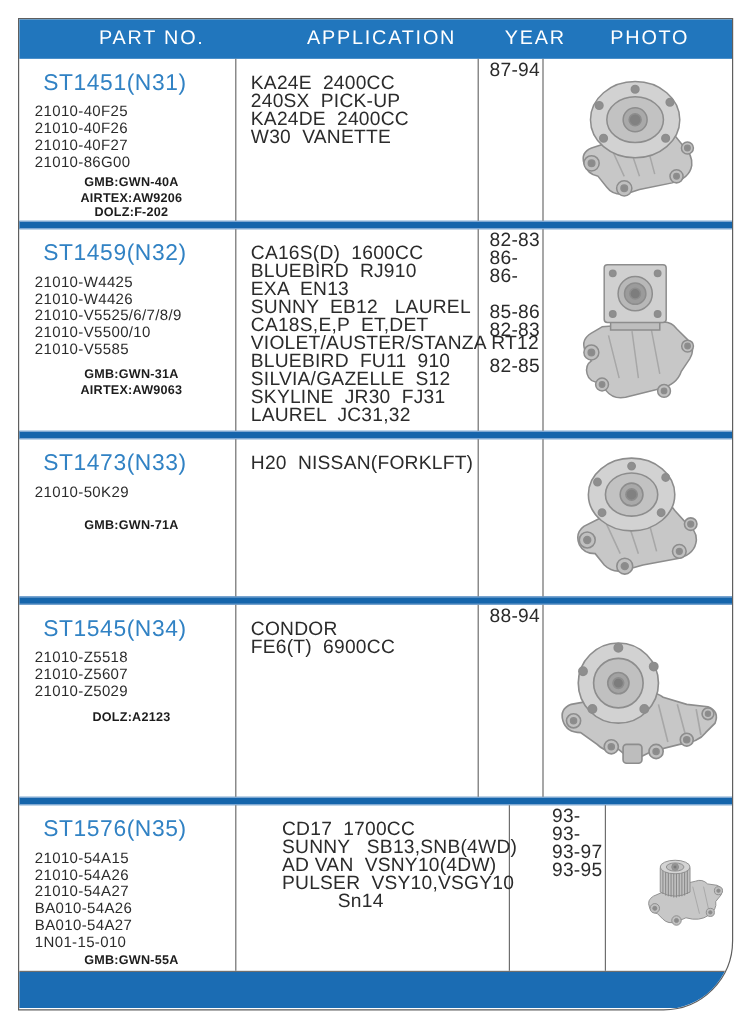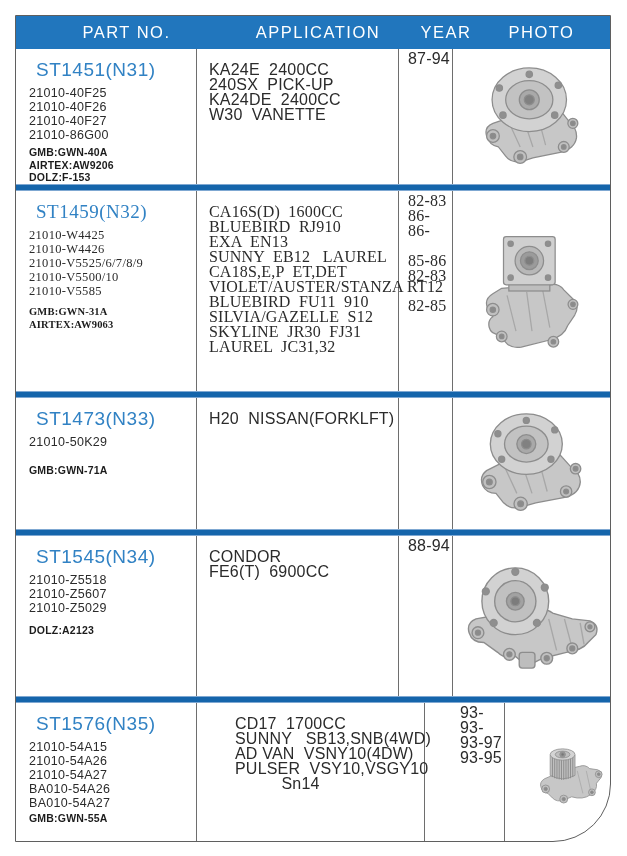--- a/index.html
+++ b/index.html
@@ -14,35 +14,35 @@
     border-bottom-right-radius:58px;overflow:hidden;box-sizing:border-box;
   }
   .thead{
     display:flex;align-items:center;height:33px;
     background:var(--header-bg,#2176bd);color:#ffffff;
     font-size:16.5px;letter-spacing:1.5px;padding-left:20px;
   }
   .hc{text-align:center;}
   .w1{width:181px;}.w2{width:202px;}.w3{width:54px;}.w4{flex:1;}
   .row{display:flex;box-sizing:border-box;}
-  .r1{height:135px;}.r2{height:200px;font-family:Liberation Serif, serif;}.r3{height:131px;}.r4{height:160px;}
+  .r1{height:135px;}.r2{height:168px;}.r3{height:131px;}.r4{height:160px;}
   .r5{height:139px;border-bottom:1px solid var(--grid-line,#6e6e6e);gap:26px;}
   .c1,.c2,.c3{border-right:1px solid var(--grid-line,#6e6e6e);box-sizing:border-box;}
   .c1{width:181px;padding:10px 6px 0 13px;}
   .c2{width:202px;padding:13px 4px 0 12px;}
   .c3{width:54px;padding:2px 0 0 9px;}
   .c4{flex:1;display:flex;align-items:center;justify-content:center;overflow:hidden;}
   .part-no{
     color:var(--part-no-text,#3182c4);font-size:19px;line-height:22px;
     margin-left:7px;letter-spacing:0.5px;white-space:pre;
   }
   .oem-list{margin-top:5px;}
   .oem-line{font-size:12.5px;line-height:14px;color:var(--body-text,#2b2b2b);letter-spacing:0.3px;white-space:pre;}
   .ref-list{}
-  .ref-line{font-weight:bold;font-size:10.5px;line-height:12.5px;color:#1c1c1c;letter-spacing:0.2px;white-space:pre;}
+  .ref-line{font-weight:bold;font-size:10.5px;line-height:12.5px;color:#1c1c1c;letter-spacing:0.2px;white-space:pre;text-align:center;}
   .r1 .ref-list{margin-top:4px;}
   .r2 .ref-list{margin-top:8px;}
   .r3 .ref-list{margin-top:15px;}
   .r4 .ref-list{margin-top:9px;}
   .r5 .ref-list{margin-top:2px;}
   .app-line,.year-line{
     font-size:16px;line-height:15px;color:var(--body-text,#2b2b2b);
     letter-spacing:0.2px;white-space:pre;
   }
   .sep{
@@ -71,21 +71,21 @@
       <div class="part-no">ST1451(N31)</div>
       <div class="oem-list">
           <div class="oem-line">21010-40F25</div>
           <div class="oem-line">21010-40F26</div>
           <div class="oem-line">21010-40F27</div>
           <div class="oem-line">21010-86G00</div>
         </div>
       <div class="ref-list">
           <div class="ref-line">GMB:GWN-40A</div>
           <div class="ref-line">AIRTEX:AW9206</div>
-          <div class="ref-line">DOLZ:F-153</div>
+          <div class="ref-line">DOLZ:F-202</div>
         </div>
     </div>
     <div class="c2">
       <div>
           <div class="app-line">KA24E  2400CC</div>
           <div class="app-line">240SX  PICK-UP</div>
           <div class="app-line">KA24DE  2400CC</div>
           <div class="app-line">W30  VANETTE</div>
         </div>
     </div>
@@ -305,20 +305,21 @@
 
   <div class="row r5">
     <div class="c1">
       <div class="part-no">ST1576(N35)</div>
       <div class="oem-list">
           <div class="oem-line">21010-54A15</div>
           <div class="oem-line">21010-54A26</div>
           <div class="oem-line">21010-54A27</div>
           <div class="oem-line">BA010-54A26</div>
           <div class="oem-line">BA010-54A27</div>
+          <div class="oem-line">1N01-15-010</div>
         </div>
       <div class="ref-list">
           <div class="ref-line">GMB:GWN-55A</div>
         </div>
     </div>
     <div class="c2">
       <div>
           <div class="app-line">CD17  1700CC</div>
           <div class="app-line">SUNNY   SB13,SNB(4WD)</div>
           <div class="app-line">AD VAN  VSNY10(4DW)</div>

